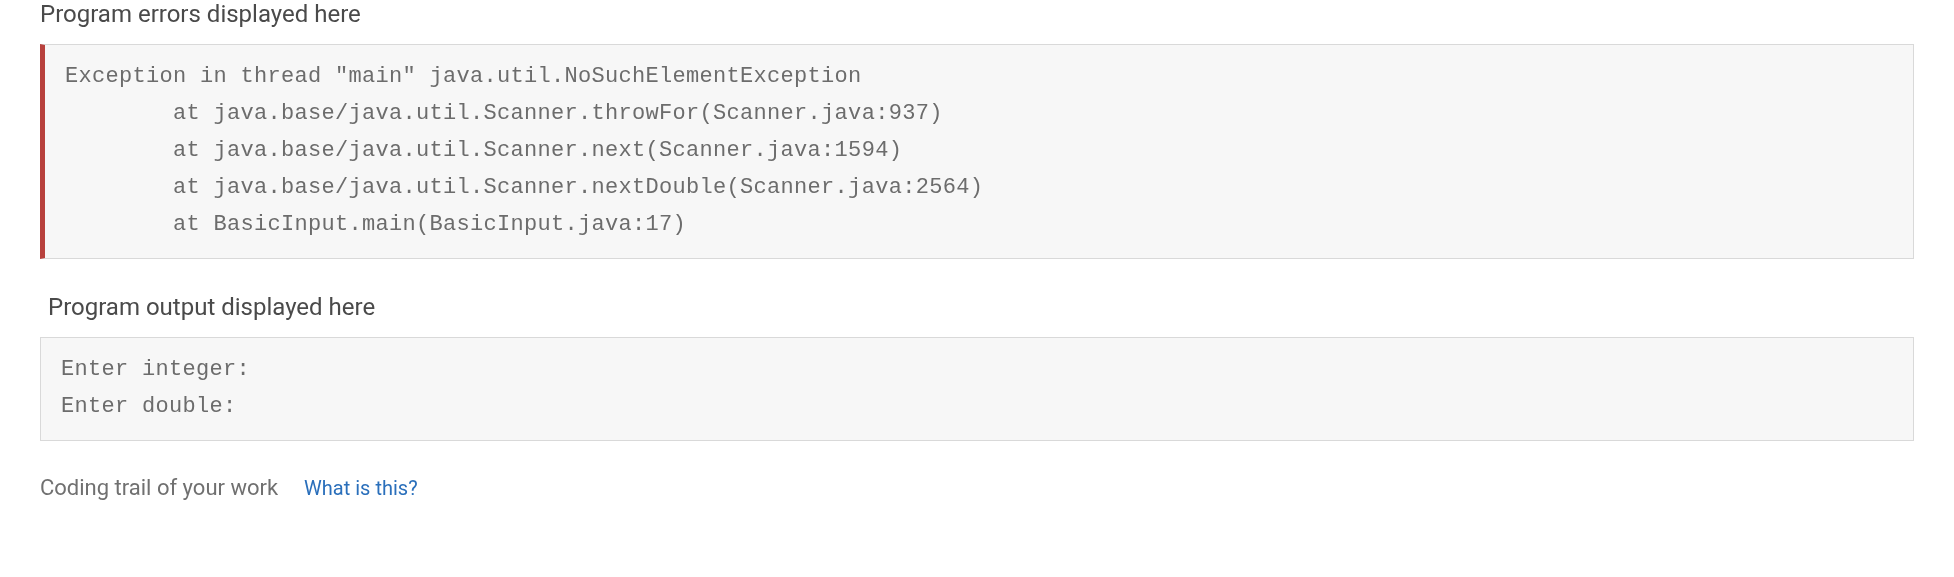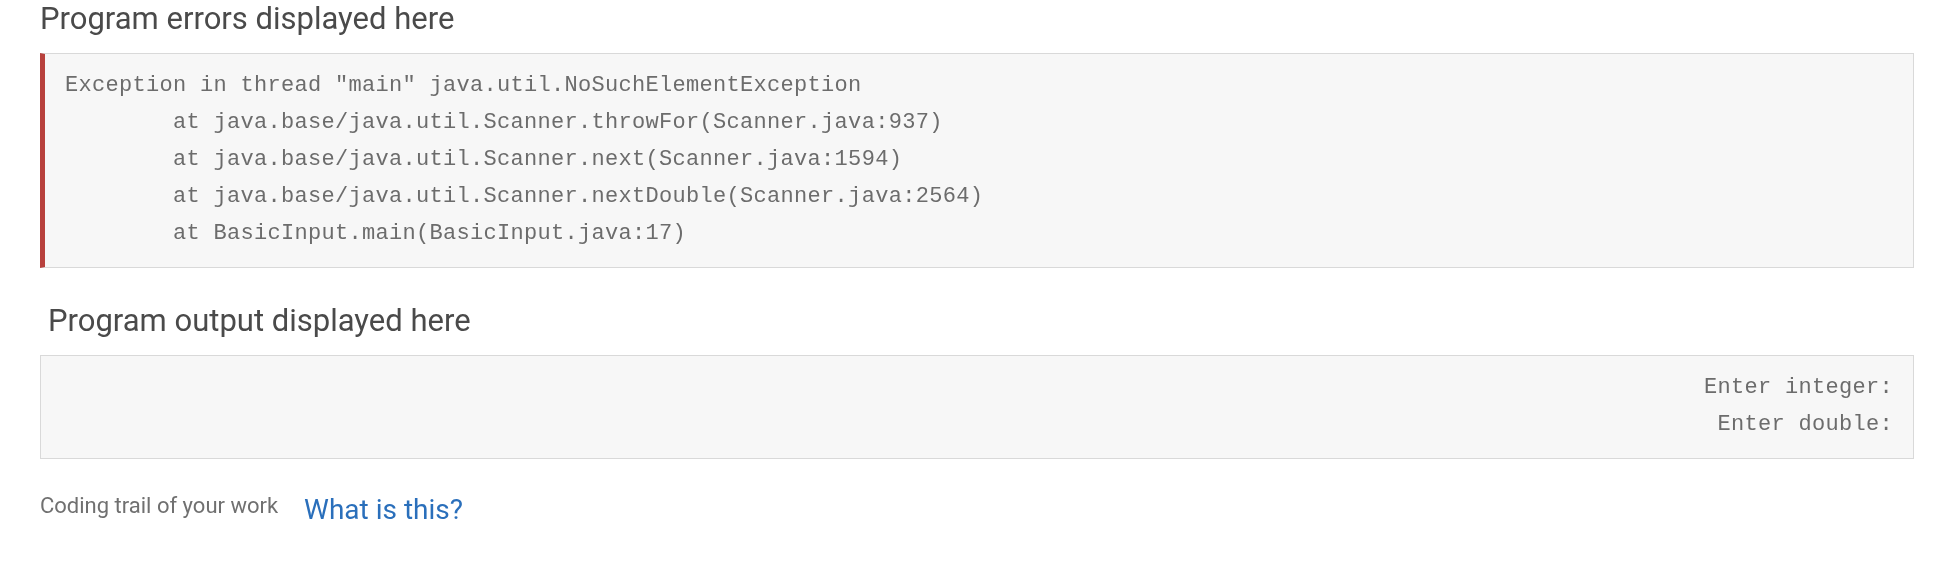--- a/index.html
+++ b/index.html
@@ -7,60 +7,59 @@
       padding: 0;
       box-sizing: border-box;
     }
     body {
       font-family: -apple-system, BlinkMacSystemFont, "Segoe UI", Roboto, Helvetica, Arial, sans-serif;
       background: #ffffff;
       padding: 0 40px;
       color: #4a4a4a;
     }
     .section-heading {
-      font-size: 31px;
+      font-size: 24px;
       font-weight: 400;
       color: #4a4a4a;
       margin-bottom: 16px;
       margin-top: 0;
     }
     .error-box {
       background: #f7f7f7;
       border: 1px solid #d9d9d9;
       border-left: 5px solid #b8413d;
       padding: 14px 20px;
       margin-bottom: 34px;
     }
     .output-box {
       background: #f7f7f7;
       border: 1px solid #d9d9d9;
       padding: 14px 20px;
       margin-bottom: 34px;
-      text-align: right;
     }
     .code-text {
       font-family: "Courier New", Courier, monospace;
       font-size: 22px;
       line-height: 1.68;
       color: #6c6c6c;
       white-space: pre;
       letter-spacing: 0.3px;
     }
     .footer-row {
       display: flex;
-      align-items: flex-start;
+      align-items: flex-end;
       gap: 26px;
     }
     .footer-label {
       font-size: 22px;
       color: #707070;
       font-weight: 400;
     }
     .footer-link {
-      font-size: 28px;
+      font-size: 20px;
       color: #2a6fbb;
       text-decoration: none;
       cursor: pointer;
     }
     .section-heading.second {
       margin-top: 0;
       margin-left: 8px;
     }
   </style>
 </head>

